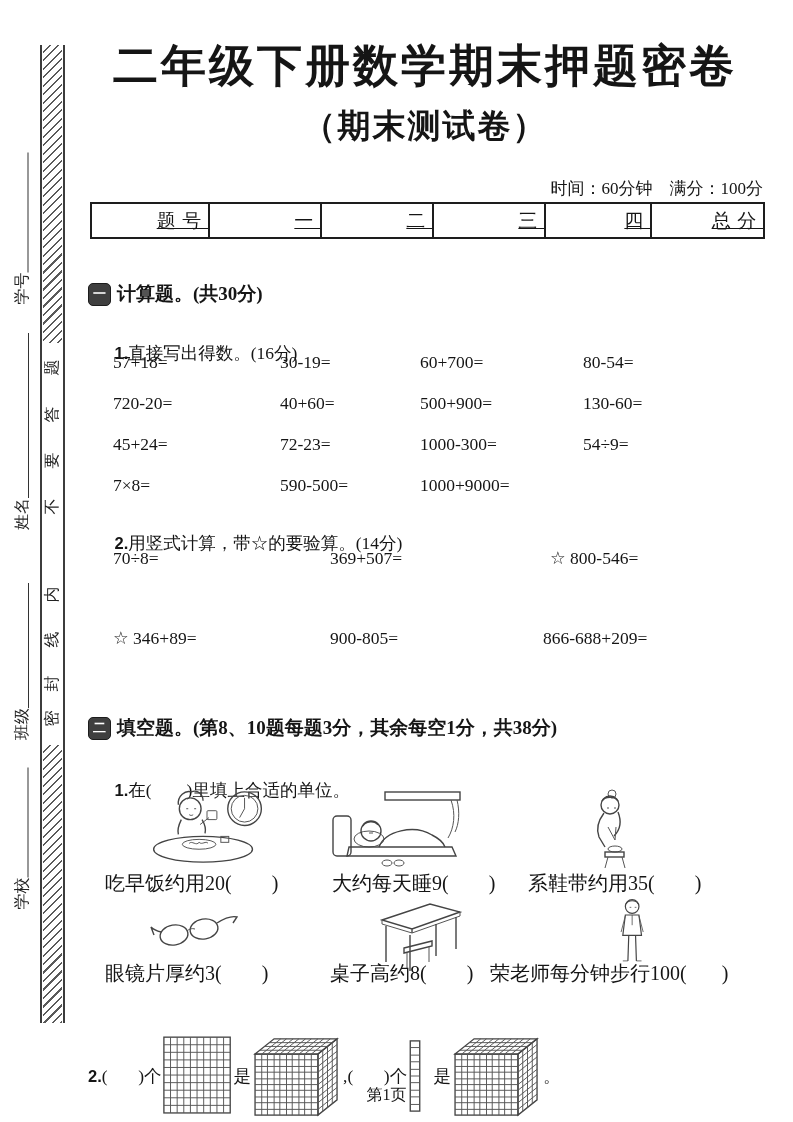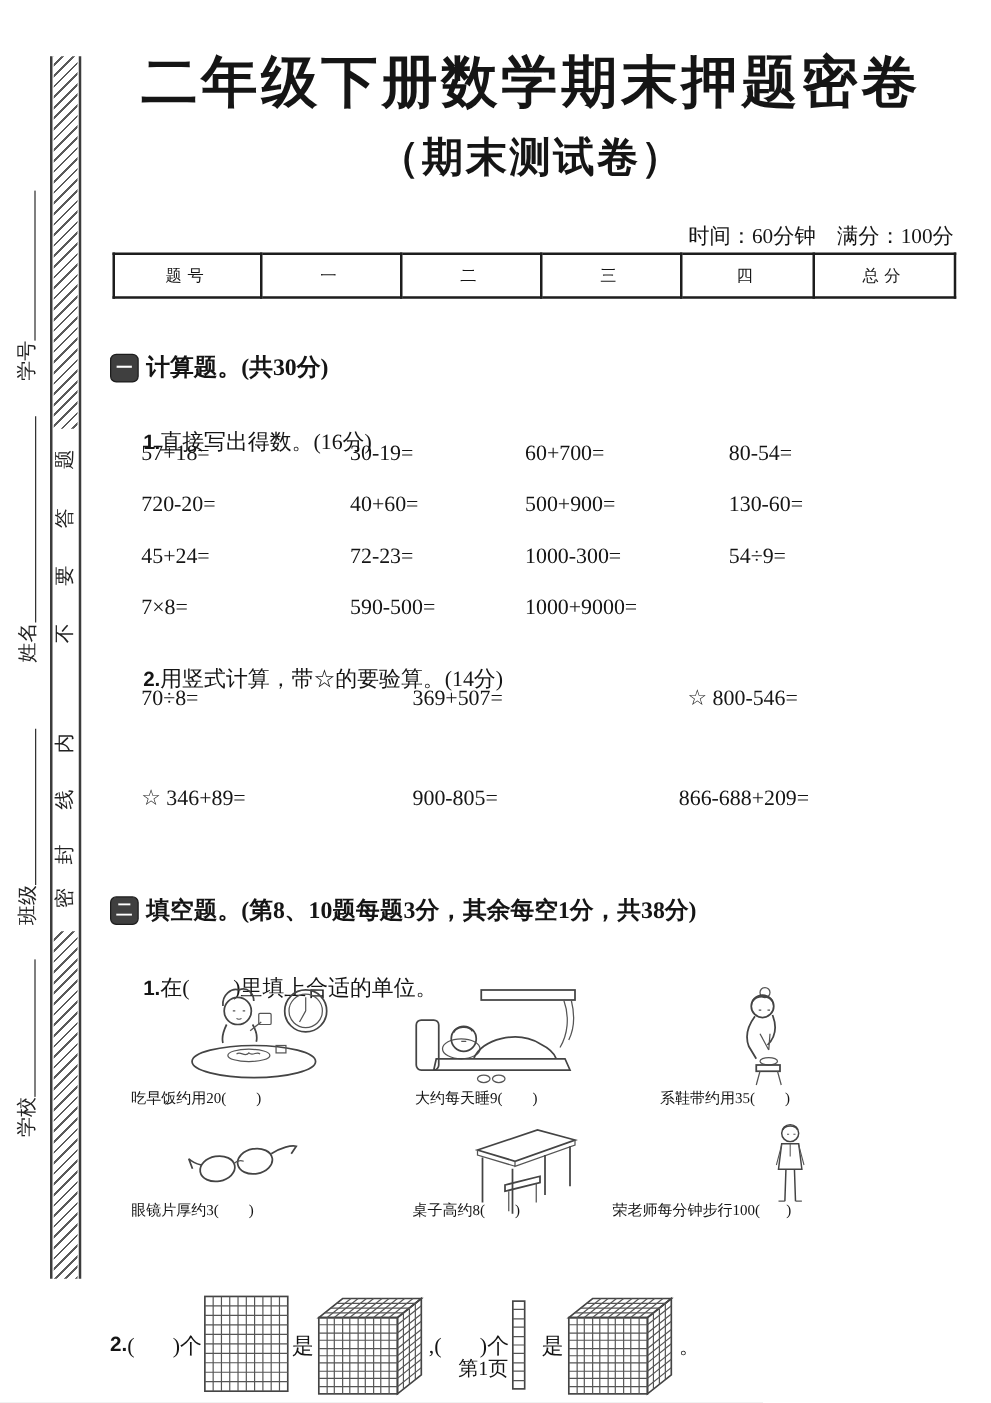--- a/index.html
+++ b/index.html
@@ -38,40 +38,40 @@
     position:absolute; top:104px; left:85px; width:680px; text-align:center;
     font-size:33px; font-weight:bold; letter-spacing:2px;
   }
   .exam-info {
     position:absolute; top:177px; left:85px; width:678px; text-align:right;
     font-size:17px;
   }
   
   table.score { position:absolute; top:202px; left:90px; border-collapse:collapse; }
   table.score td {
-    border:2.2px solid #1d1d1d; height:33px; text-align:center;
-    font-size:13px; letter-spacing:0.35em; padding:0;
+    border:2.2px solid #1d1d1d; height:33px; text-align:right;
+    font-size:19px; letter-spacing:0.35em; padding:0;text-decoration:underline;
   }
   
   .sec { position:absolute; left:88px; display:flex; align-items:center; gap:6px; }
   .badge {
     width:21px; height:21px; background:#3f3f3f; border:1px solid #1c1c1c; border-radius:5px;
     color:#fff; font-size:13px; font-weight:bold;
     display:flex; align-items:center; justify-content:center; flex:0 0 auto;
   }
   .sec-title { font-size:19px; font-weight:bold; }
   .qt { position:absolute; left:97px; font-size:17.5px; white-space:pre; }
   .qnum { font-weight:bold; font-family:"Liberation Sans","DejaVu Sans",sans-serif; font-size:16.5px; }
   .calc-grid {
     position:absolute; left:113px; top:352px; width:648px;
     display:grid; grid-template-columns:167px 140px 163px 1fr; row-gap:20px;
     font-size:17.5px;
   }
   .vc { position:absolute; font-size:17.5px; white-space:pre; }
-  .cap { position:absolute; font-size:12px; white-space:pre; }
+  .cap { position:absolute; font-size:20px; white-space:pre; }
   .illus { position:absolute; }
   .illus svg { display:block; }
   .fillrow {
     position:absolute; left:88px; top:993px; width:690px;
     display:flex; align-items:center; font-size:17.5px; white-space:pre;
   }
   .fillrow > * { flex:0 0 auto; }
   .footer { position:absolute; top:1085px; left:0; width:773px; text-align:center; font-size:16px; }
   svg .ln { stroke:#555; stroke-width:1; fill:none; }
   svg .ln2 { stroke:#444; stroke-width:1.4; fill:none; }

